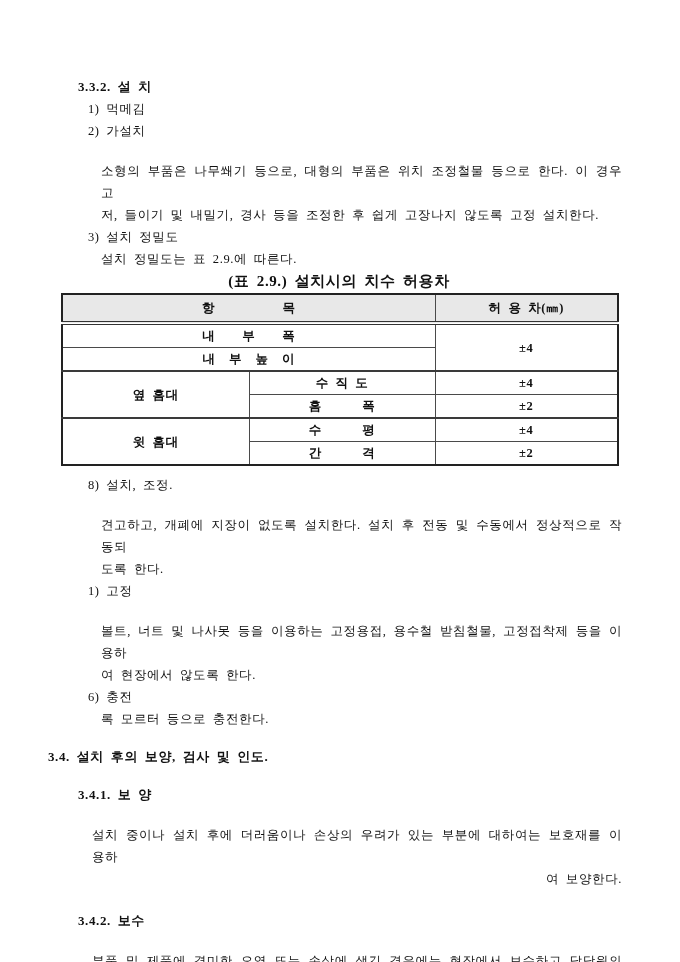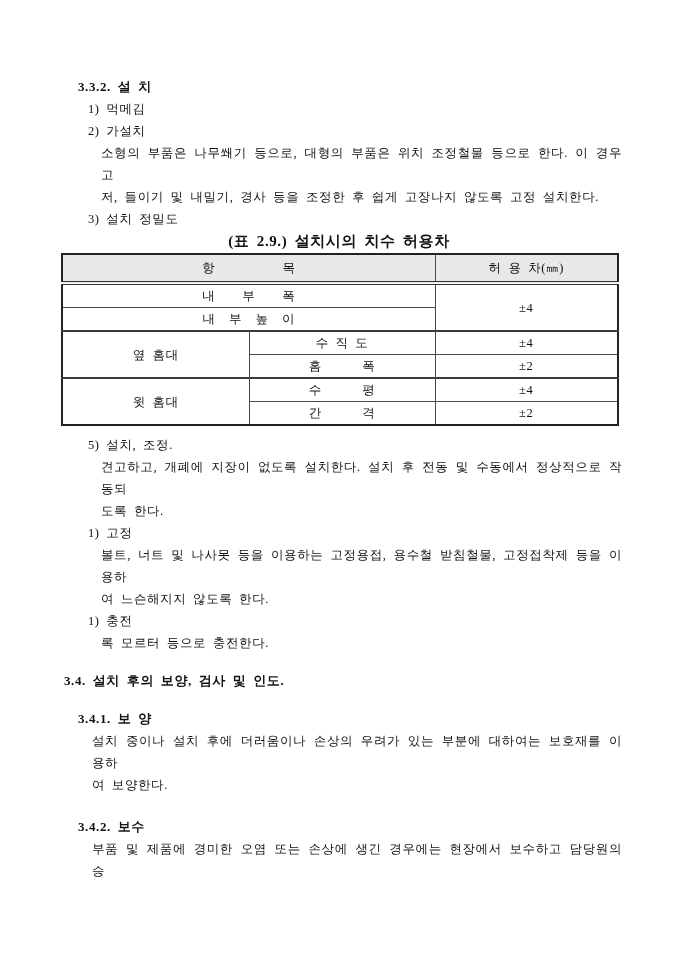--- a/index.html
+++ b/index.html
@@ -23,36 +23,38 @@
     overflow: hidden;
   }
   .h-sec3 {            
     font-weight: bold;
     font-size: 13px;
     padding-left: 78px;
   }
   .h-sec2 {            
     font-weight: bold;
     font-size: 13px;
-    padding-left: 64px;
+    padding-left: 48px;
   }
   .item-label {        
     padding-left: 88px;
   }
   .body-n {            
     margin-left: 101px;
     margin-right: 58px;
   }
   .body-s {            
     margin-left: 92px;
     margin-right: 58px;
+    text-align: right;
   }
   .fill {              
     text-align: justify;
     text-align-last: justify;
+    margin-top: 18px;
   }
   .table-caption {
     width: 556px;
     margin-left: 61px;
     text-align: center;
     font-weight: bold;
     font-size: 15px;
     line-height: 22px;
   }
   table.tol-table {
@@ -61,21 +63,21 @@
     border-collapse: collapse;
     table-layout: fixed;
     border: 2px solid #222222;
     margin-top: 1px;
   }
   table.tol-table th,
   table.tol-table td {
     border: 1px solid #4a4a4a;
     text-align: center;
     vertical-align: middle;
-    font-weight: normal;
+    font-weight: bold;
     font-size: 12.5px;
     padding: 0;
     white-space: pre;
     letter-spacing: 0.6px;
   }
   table.tol-table thead th {
     background: #e8e8e8;
     height: 26px;
     border-bottom: 4px double #333333;
   }
@@ -96,20 +98,21 @@
 
   <div class="h-sec3">3.3.2. 설 치</div>
 
   <div class="item-label">1) 먹메김</div>
 
   <div class="item-label">2) 가설치</div>
   <div class="body-n fill">소형의 부품은 나무쐐기 등으로, 대형의 부품은 위치 조정철물 등으로 한다. 이 경우 고</div>
   <div class="body-n">저, 들이기 및 내밀기, 경사 등을 조정한 후 쉽게 고장나지 않도록 고정 설치한다.</div>
 
   <div class="item-label">3) 설치 정밀도</div>
+  <div class="body-n">설치 정밀도는 표 2.9.에 따른다.</div>
 
   <div class="table-caption">(표 2.9.) 설치시의 치수 허용차</div>
 
   <table class="tol-table">
     <colgroup>
       <col style="width:187px">
       <col style="width:186px">
       <col style="width:183px">
     </colgroup>
     <thead>
@@ -142,29 +145,29 @@
       </tr>
       <tr>
         <td>간      격</td>
         <td>±2</td>
       </tr>
     </tbody>
   </table>
 
   <div class="gap-sm"></div>
 
-  <div class="item-label">5) 설치, 조정.</div>
+  <div class="item-label">8) 설치, 조정.</div>
   <div class="body-n fill">견고하고, 개폐에 지장이 없도록 설치한다. 설치 후 전동 및 수동에서 정상적으로 작동되</div>
   <div class="body-n">도록 한다.</div>
 
   <div class="item-label">1) 고정</div>
   <div class="body-n fill">볼트, 너트 및 나사못 등을 이용하는 고정용접, 용수철 받침철물, 고정접착제 등을 이용하</div>
-  <div class="body-n">여 느슨해지지 않도록 한다.</div>
+  <div class="body-n">여 현장에서 않도록 한다.</div>
 
-  <div class="item-label">1) 충전</div>
+  <div class="item-label">6) 충전</div>
   <div class="body-n">록 모르터 등으로 충전한다.</div>
 
   <div class="gap-md"></div>
 
   <div class="h-sec2">3.4. 설치 후의 보양, 검사 및 인도.</div>
 
   <div class="gap-md"></div>
 
   <div class="h-sec3">3.4.1. 보 양</div>
   <div class="body-s fill">설치 중이나 설치 후에 더러움이나 손상의 우려가 있는 부분에 대하여는 보호재를 이용하</div>

